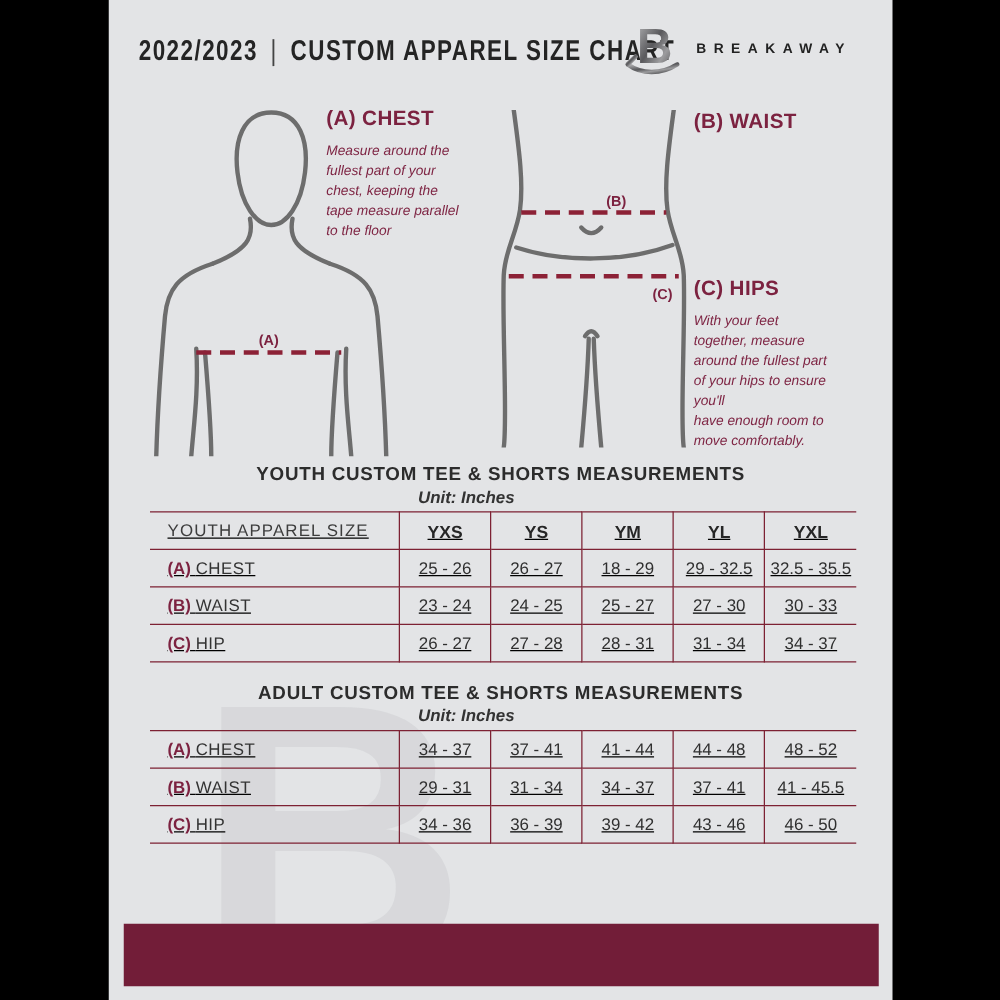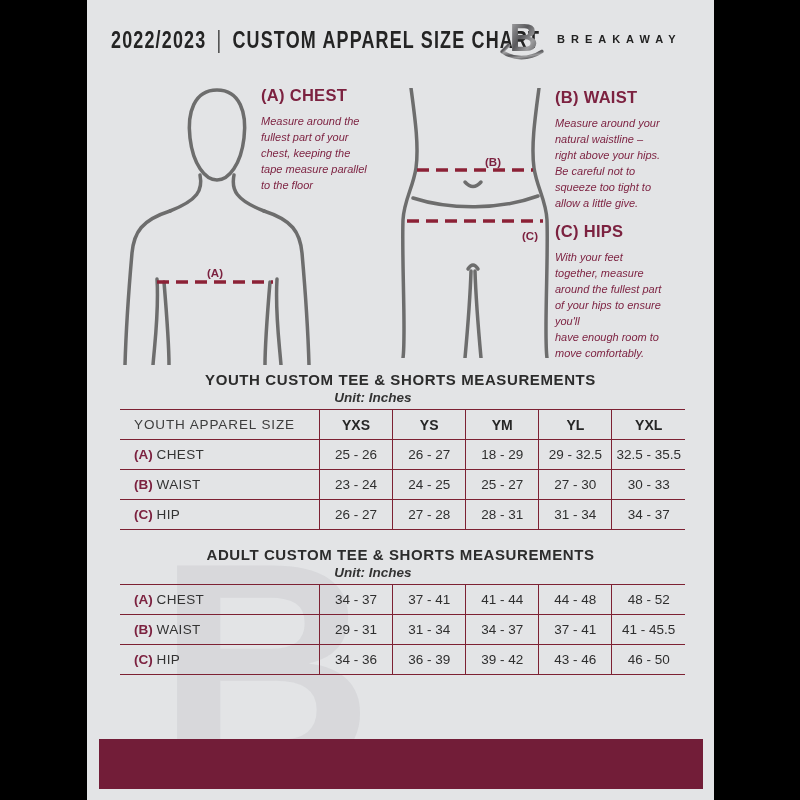--- a/index.html
+++ b/index.html
@@ -54,20 +54,21 @@
   }
   .sec-unit {
     position:absolute; left:0; width:572px; text-align:center;
     font-style:italic; font-size:13.5px; font-weight:bold; color:#333;
     z-index:1;
   }
   table.size-table {
     position:absolute; left:33px; width:565px;
     border-collapse:collapse; table-layout:fixed; z-index:1;
     background:transparent;
+    text-decoration:underline;
   }
   .size-table th, .size-table td {
     border:1.5px solid #7d2133; height:29px; text-align:center;
     color:#2f2f2f; font-size:13.5px; padding:0;
   }
   .size-table th:first-child, .size-table td:first-child { border-left:none; width:185px; text-align:left; padding-left:14px; }
   .size-table th:last-child,  .size-table td:last-child  { border-right:none; }
   .size-table th { font-weight:bold; font-size:14px; color:#262626; }
   .size-table th.lbl { font-weight:normal; font-size:13.5px; letter-spacing:0.9px; color:#3d3d3d; }
   .rk { font-weight:bold; color:#7c2240; }
@@ -148,26 +149,20 @@
     <div class="instr instr-chest">
       <h3>(A) CHEST</h3>
       <p>Measure around the
 fullest part of your
 chest, keeping the
 tape measure parallel
 to the floor</p>
     </div>
     <div class="instr instr-waist">
       <h3>(B) WAIST</h3>
-      <p>Measure around your
-natural waistline –
-right above your hips.
-Be careful not to
-squeeze too tight to
-allow a little give.</p>
     </div>
     <div class="instr instr-hips">
       <h3>(C) HIPS</h3>
       <p>With your feet
 together, measure
 around the fullest part
 of your hips to ensure
 you'll
 have enough room to
 move comfortably.</p>

